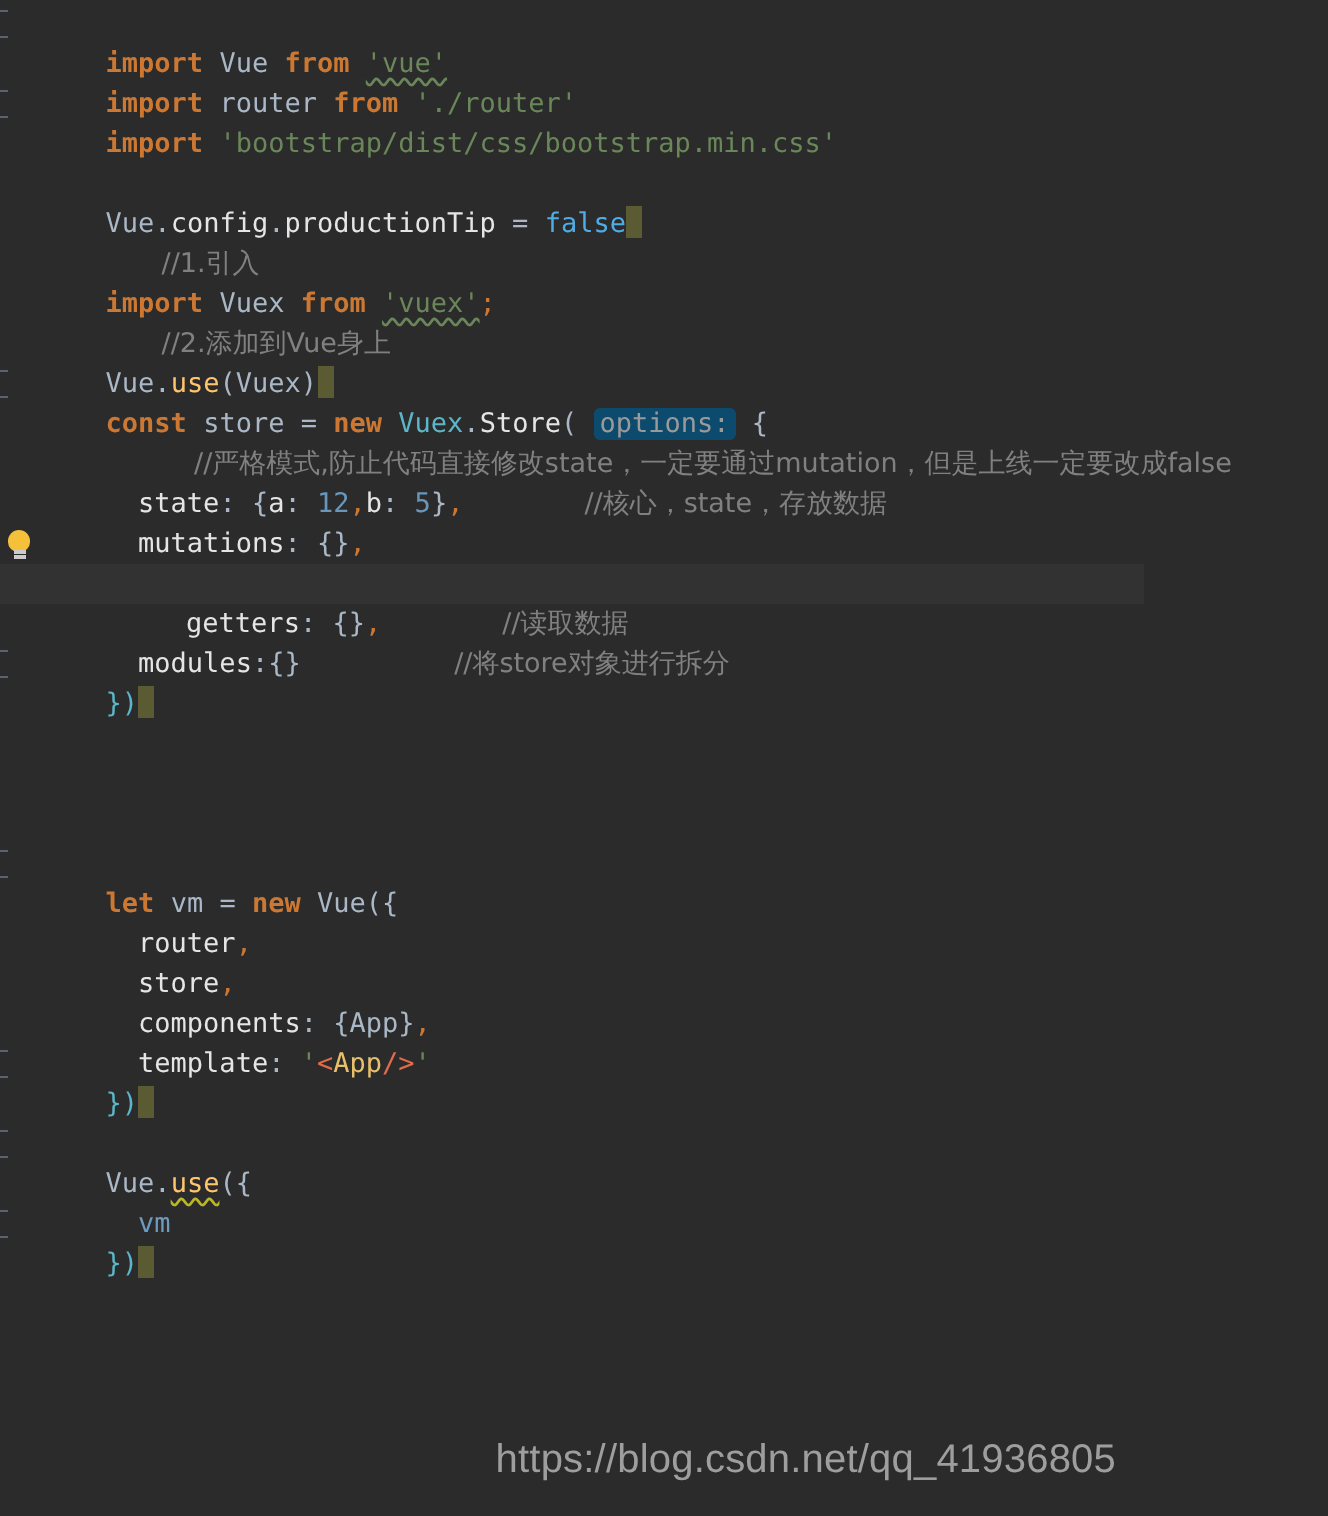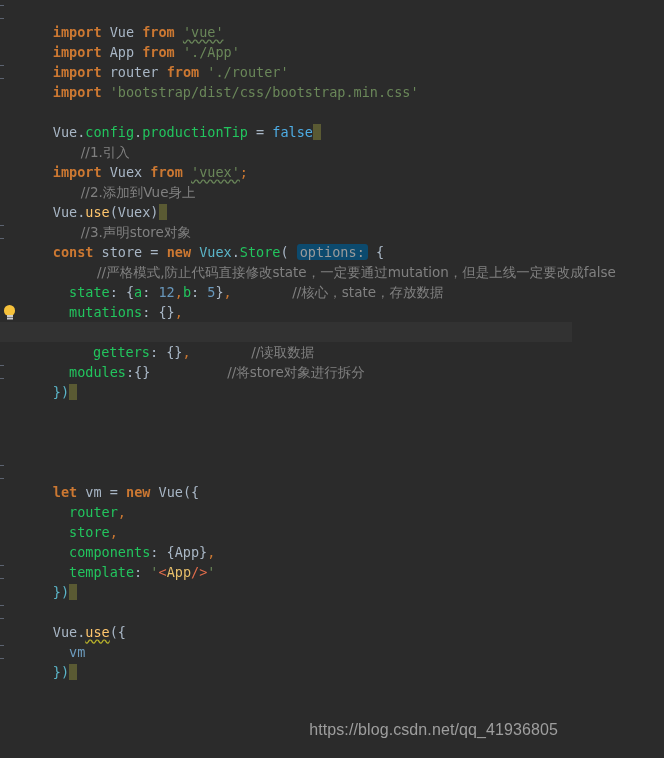--- a/index.html
+++ b/index.html
@@ -81,21 +81,21 @@
 
   
   .kw      { color: #cc7832; font-weight: bold; }
   .ident   { color: #a9b7c6; }
   .cyan    { color: #5bb6c9; }
   .teal    { color: #4eade5; margin-top: 28px; }
   .cls     { color: #a9b7c6; }
   .str     { color: #6a8759; }
   .num     { color: #6897bb; }
   .cmt     { color: #808080; }
-  .prop    { color: #22c55e; margin-top: 12px; }
+  .prop    { color: #e5e5e5; margin-top: 12px; }
   .fn      { color: #ffc66d; }
   .punct   { color: #a9b7c6; }
   .localvar{ color: #6d9cbe; }
   .tagname { color: #e8bf6a; }
   .tagsl   { color: #e06c4b; }
   .orange  { color: #cc7832; }
 
   .wavy {
     text-decoration: underline;
     text-decoration-style: wavy;
@@ -134,38 +134,35 @@
   .cn {
     font-family: "DejaVu Sans", "Liberation Sans", sans-serif;
     margin-left: 28px;
   }
 
   .watermark {
     position: absolute;
     right: 14px;
     bottom: 18px;
     color: #9e9e9e;
-    font-size: 16px;
+    font-size: 20px;
     font-family: "Liberation Sans", "DejaVu Sans", sans-serif;
     letter-spacing: 0.1px;
   }
 </style>
 </head>
 <body>
 
 <div id="editor">
   <div class="code-area">
 
     <div class="line">
       <span class="fold"></span><span class="kw">import</span><span class="punct"> </span><span class="ident">Vue</span><span> </span><span class="kw">from</span><span> </span><span class="str wavy">'vue'</span>
     </div>
 
-    <div class="line">
-      <span class="kw">import</span><span> </span><span class="ident">App</span><span> </span><span class="kw">from</span><span> </span><span class="str">'./App'</span>
-    </div>
 
     <div class="line">
       <span class="kw">import</span><span> </span><span class="ident">router</span><span> </span><span class="kw">from</span><span> </span><span class="str">'./router'</span>
     </div>
 
     <div class="line">
       <span class="fold"></span><span class="kw">import</span><span> </span><span class="str">'bootstrap/dist/css/bootstrap.min.css'</span>
     </div>
 
     <div class="line"></div>
@@ -183,23 +180,20 @@
     </div>
 
     <div class="line">
       <span class="cmt cn">//2.添加到Vue身上</span>
     </div>
 
     <div class="line">
       <span class="ident">Vue</span><span class="punct">.</span><span class="fn">use</span><span class="punct">(</span><span class="ident">Vuex</span><span class="punct">)</span><span class="caret"></span>
     </div>
 
-    <div class="line">
-      <span class="cmt cn">//3.声明store对象</span>
-    </div>
 
     <div class="line">
       <span class="fold"></span><span class="kw">const</span><span> </span><span class="ident">store</span><span> </span><span class="punct">=</span><span> </span><span class="kw">new</span><span> </span><span class="cyan">Vuex</span><span class="punct">.</span><span class="prop">Store</span><span class="punct">(</span><span> </span><span class="hint">options:</span><span> </span><span class="punct">{</span>
     </div>
 
 
     <div class="line">
       <span>  </span><span class="cmt cn">//严格模式,防止代码直接修改state，一定要通过mutation，但是上线一定要改成false</span>
     </div>
 

